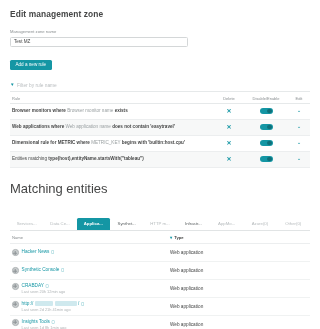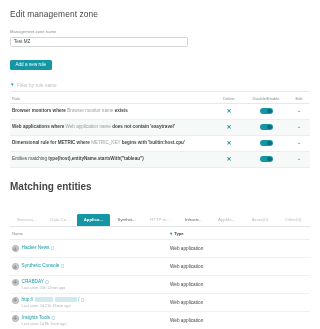--- a/index.html
+++ b/index.html
@@ -11,21 +11,21 @@
     font-size:5.2px;
     color:#454646;
     overflow:hidden;
   }
   .page { padding:0 10px; }
 
   
   .title {
     font-size:8.4px;
     color:#454646;
-    font-weight:400;
+    font-weight:700;
     padding-top:9px;
     letter-spacing:.1px;
   }
   .field-label {
     font-size:4.2px;
     color:#8a8f91;
     margin-top:10px;
     margin-bottom:2.5px;
   }
   .text-input {
@@ -108,21 +108,21 @@
   .toggle .knob {
     position:absolute; top:0.7px; right:0.8px;
     width:4.6px; height:4.6px; border-radius:50%;
     background:#0e6f79;
   }
   .edit-cell { width:22px; text-align:center; color:#1496a4; cursor:pointer; }
   .chev { display:inline-block; font-size:5.4px; line-height:1; }
 
   
   .sec-title {
-    font-size:10px; color:#454646; margin-top:13px; margin-bottom:22px;font-weight:bold;
+    font-size:13px; color:#454646; margin-top:13px; margin-bottom:22px;
   }
   .tabs {
     display:flex; border-bottom:1px solid #e1e4e5; gap:0;
   }
   .tab {
     flex:1 1 0;
     min-width:0;
     text-align:center;
     font-size:4.3px;
     color:#b5babc;

